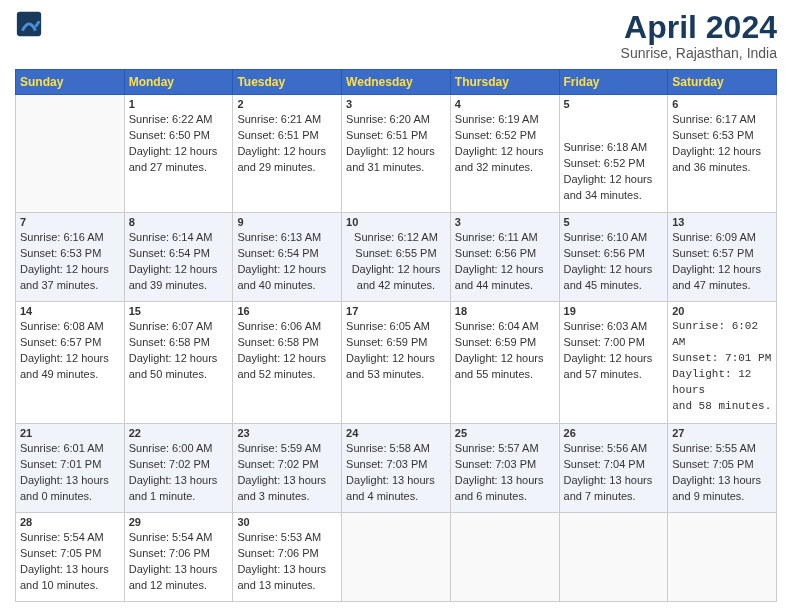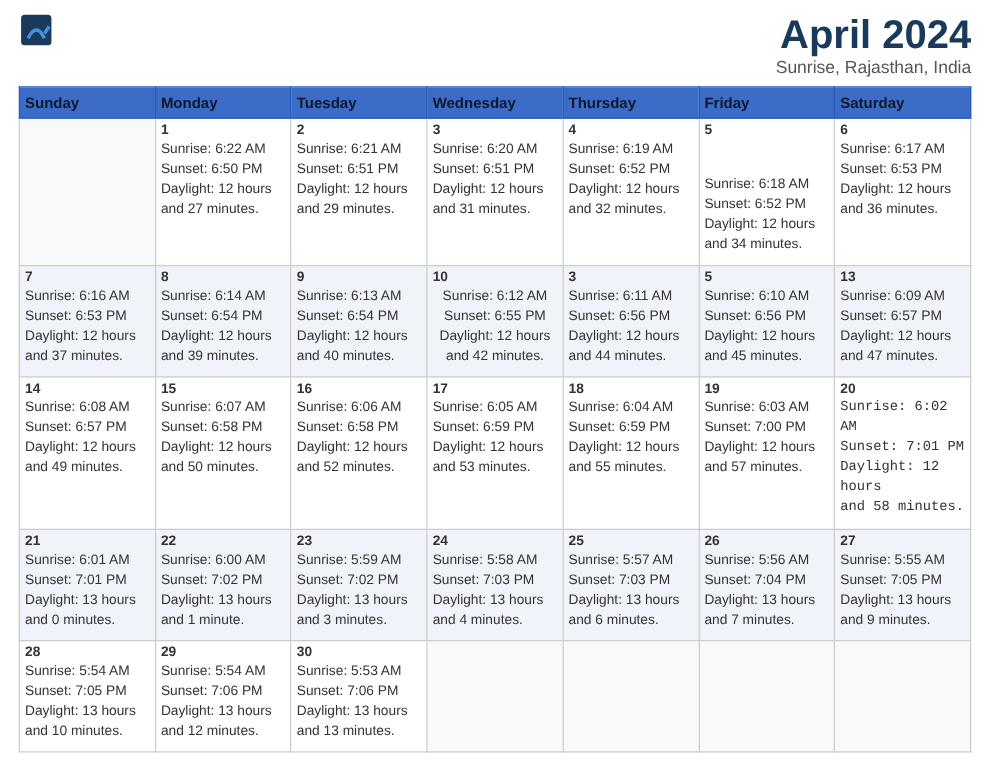--- a/index.html
+++ b/index.html
@@ -53,21 +53,21 @@
     }
     .calendar {
       flex: 1;
       border: 1px solid #ccc;
       border-collapse: collapse;
       width: 100%;
       table-layout: fixed;
     }
     .calendar th {
       background-color: #3a6cc8;
-      color: #0f172a;
+      color: #fde047;
       font-size: 12px;
       font-weight: bold;
       padding: 5px 4px;
       text-align: left;
       border: 1px solid #2a5ab8;
     }
     .calendar td {
       border: 1px solid #ccc;
       vertical-align: top;
       padding: 3px 4px;

